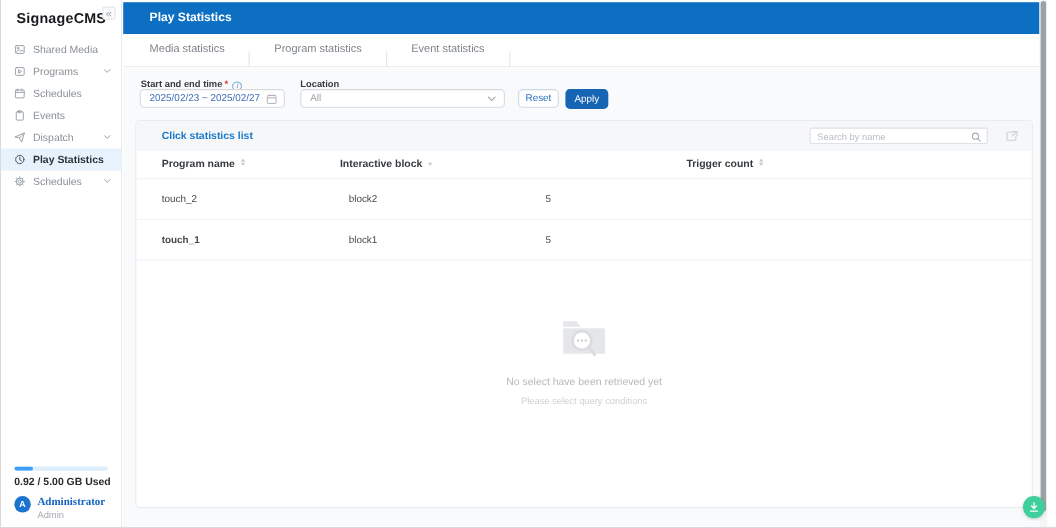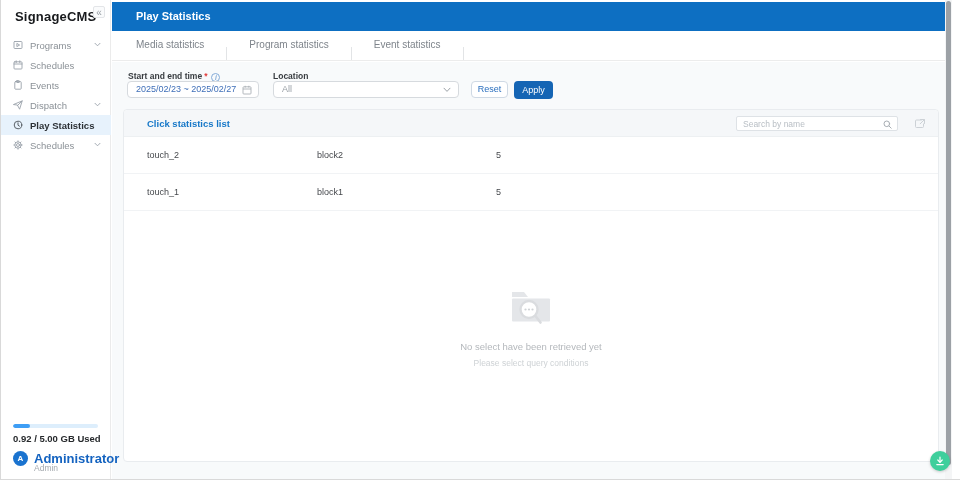--- a/index.html
+++ b/index.html
@@ -16,21 +16,21 @@
   .nav-item .ni-icon { width:10px; height:10px; margin-right:7px; flex:0 0 auto; display:block; }
   .nav-item.active { background:#e7f2fc; color:#2c3136; font-weight:bold; }
   .nav-chevron { position:absolute; right:10px; top:6px; width:7px; height:7px; }
   .nav-chevron polyline, .ni-icon * { stroke:#9aa2aa; fill:none; stroke-width:0.9; stroke-linecap:round; stroke-linejoin:round; }
   .nav-item.active .ni-icon * { stroke:#4b5158; }
 
   .storage-bar { position:absolute; left:12px; top:424px; width:85px; height:4px; border-radius:2px; background:#ddeefc; overflow:hidden; }
   .storage-fill { height:4px; width:17px; border-radius:2px; background:#3e9ef5; }
   .storage-text { position:absolute; left:12px; top:433px; font-size:9.5px; font-weight:bold; color:#26292c; white-space:nowrap; }
   .avatar { position:absolute; left:12px; top:451px; width:15px; height:15px; border-radius:50%; background:#1a73cf; color:#fff; font-size:8px; font-weight:bold; text-align:center; line-height:15px; }
-  .user-name { position:absolute; left:33px; top:451px; font-size:13px; font-weight:bold; color:#1463c0; }
+  .user-name { position:absolute; left:33px; top:451px; font-size:10px; font-weight:bold; color:#1463c0;font-family:Liberation Serif, serif; }
   .user-role { position:absolute; left:33px; top:463px; font-size:8.5px; color:#a6abb0; }
 
   
   .main { position:absolute; left:111px; top:0; width:833px; height:479px; background:#fff; }
   .topbar { position:absolute; left:0; top:2px; width:833px; height:29px; background:#0d6fc2; }
   .page-title { position:absolute; left:24px; top:0; line-height:29px; color:#fff; font-size:11px; font-weight:bold; }
 
   .tabbar { position:absolute; left:0; top:31px; width:833px; height:30px; background:#fff; border-bottom:1px solid #ececec; display:flex; align-items:flex-end; padding-left:24px; }
   .tab { position:relative; font-size:10px; color:#7e848b; padding:0 11px; height:30px; line-height:30px; cursor:pointer; white-space:nowrap; }
   .tab:first-child { padding-left:0; }
@@ -85,20 +85,28 @@
 </head>
 <body>
 
 <div class="window">
 
   <div class="sidebar">
     <div class="brand">SignageCMS</div>
     <div class="collapse">«</div>
 
     <div class="nav">
+      <div class="nav-item">
+        <svg class="ni-icon" viewBox="0 0 10 10">
+            <rect x="1" y="1.5" width="8" height="7" rx="0.8"></rect>
+            <circle cx="3.3" cy="3.7" r="0.7"></circle>
+            <polyline points="1.8,7.4 4.3,5 5.9,6.6 7.1,5.4 8.3,6.6"></polyline>
+          </svg>
+        <span>Shared Media</span>
+      </div>
       <div class="nav-item">
         <svg class="ni-icon" viewBox="0 0 10 10">
             <rect x="1" y="1.5" width="8" height="7" rx="0.8"></rect>
             <polygon points="4.2,3.6 6.6,5 4.2,6.4"></polygon>
           </svg>
         <span>Programs</span>
         <svg class="nav-chevron" viewBox="0 0 7 7">
             <polyline points="1,2.3 3.5,4.8 6,2.3"></polyline>
           </svg>
       </div>
@@ -212,28 +220,39 @@
                 <line x1="6" y1="6" x2="8.2" y2="8.2"></line>
               </svg>
           </div>
           <svg class="export-ic" width="12" height="12" viewBox="0 0 12 12" style="stroke:#ccd1d6;fill:none;stroke-width:1;stroke-linecap:round;stroke-linejoin:round;">
               <path d="M7.5 2 H2.5 a1 1 0 0 0 -1 1 v5.5 a1 1 0 0 0 1 1 h6 a1 1 0 0 0 1 -1 V6"></path>
               <polyline points="6.5,1.5 10.5,1.5 10.5,5.5"></polyline>
               <line x1="10.3" y1="1.7" x2="6.2" y2="5.8"></line>
             </svg>
         </div>
 
+        <div class="thead">
+          <span class="th" style="left:23px;">
+            <span>Program name</span><span class="sorter"><i class="car up"></i><i class="car dn"></i></span>
+          </span>
+          <span class="th" style="left:185px;">
+            <span>Interactive block</span><span class="sorter"><i class="car dn"></i></span>
+          </span>
+          <span class="th" style="left:500px;">
+            <span>Trigger count</span><span class="sorter"><i class="car up"></i><i class="car dn"></i></span>
+          </span>
+        </div>
 
         <div class="trow">
           <span class="td" style="left:23px;">touch_2</span>
           <span class="td" style="left:193px;">block2</span>
           <span class="td" style="left:372px;">5</span>
         </div>
         <div class="trow">
-          <span class="td" style="left:23px;">touch_1</span>
+          <span class="td" style="left:23px;font-weight:bold;">touch_1</span>
           <span class="td" style="left:193px;">block1</span>
           <span class="td" style="left:372px;">5</span>
         </div>
 
         <div class="empty">
           <svg width="42" height="38" viewBox="0 0 42 38">
             <polygon points="2,9 2,4 14,4 18,9" fill="#e4e6e9"></polygon>
             <rect x="2" y="10.5" width="38" height="23" rx="1" fill="#e4e6e9"></rect>
             <circle cx="19" cy="21.5" r="8.5" fill="#ffffff" stroke="#dadcdf" stroke-width="2.4"></circle>
             <circle cx="15.5" cy="21.5" r="1.1" fill="#cfd2d5"></circle>

